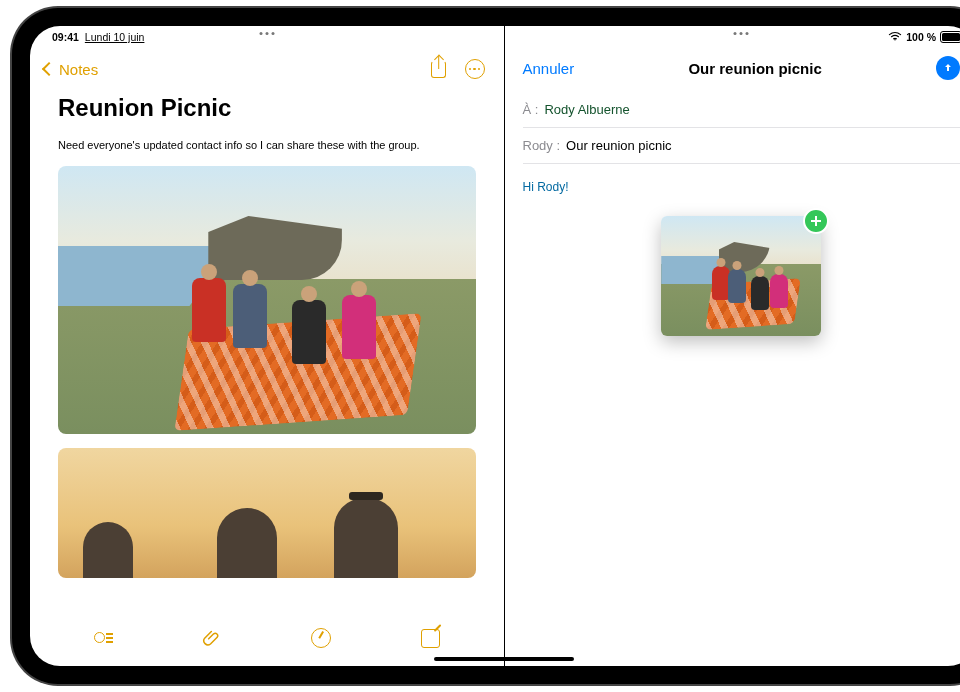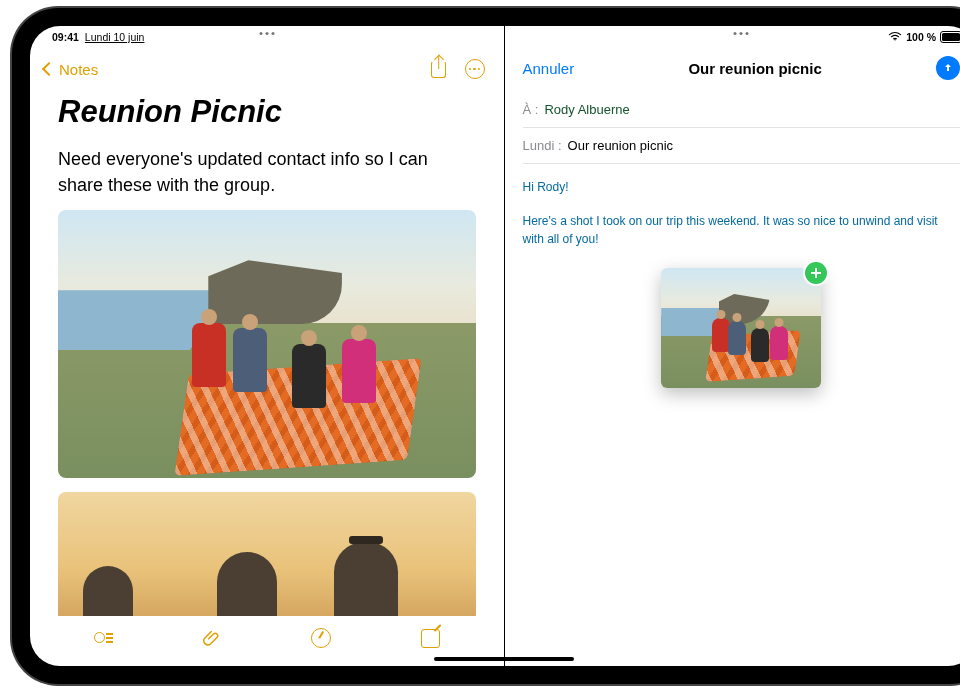--- a/index.html
+++ b/index.html
@@ -98,27 +98,26 @@
   }
   .more-circle span { width:2.5px; height:2.5px; border-radius:50%; background:#e0a000; }
   
   .note-body {
     padding: 0 28px;
     flex: 1;
     overflow: hidden;
     position: relative;
   }
   .note-title {
-    font-size: 31px;
+    font-size: 24px;
     font-weight: 700;
     margin-top: 4px;
-    font-style: italic;
   }
   .note-text {
-    font-size: 18px;
+    font-size: 11px;
     line-height: 1.45;
     margin-top: 16px;
     color: #000;
   }
   .photo {
     width: 100%;
     border-radius: 8px;
     margin-top: 12px;
     overflow: hidden;
     position: relative;
@@ -335,28 +334,27 @@
             </svg>
         </div>
       </div>
 
       <div class="mail-fields">
         <div class="mfield">
           <span class="flabel">À :</span>
           <span class="blue">Rody Albuerne</span>
         </div>
         <div class="mfield">
-          <span class="flabel">Lundi :</span>
+          <span class="flabel">Rody :</span>
           <span style="color:#000;">Our reunion picnic</span>
         </div>
       </div>
 
       <div class="mail-body">
         <div>Hi Rody!</div>
-        <div style="margin-top:16px;">Here's a shot I took on our trip this weekend. It was so nice to unwind and visit with all of you!</div>
 
         <div class="drag-thumb-wrap">
           <div class="scene-mini scene">
             <div class="sky"></div>
             <div class="sea"></div>
             <div class="coast"></div>
             <div class="blanket"></div>
             <div class="person pA"></div>
             <div class="person pB"></div>
             <div class="person pC"></div>

